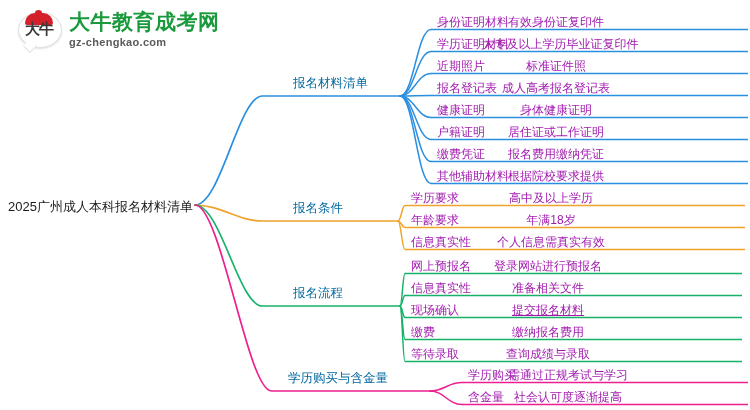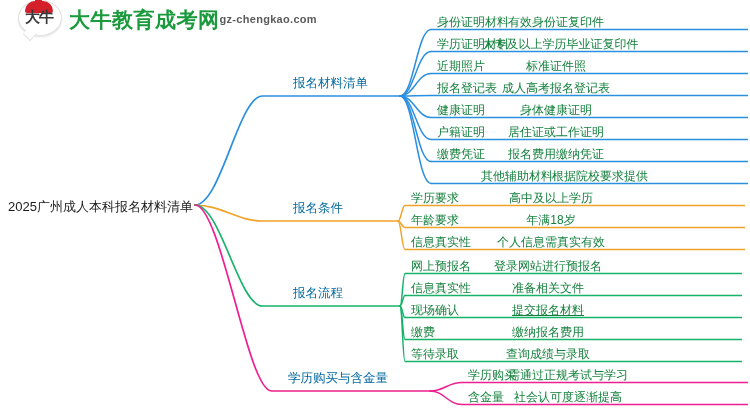--- a/index.html
+++ b/index.html
@@ -7,21 +7,21 @@
     width:750px;height:410px;
     background:#ffffff;
     font-family:"Liberation Sans","DejaVu Sans",sans-serif;
     overflow:hidden;
     position:relative;
   }
   #stage{position:absolute;left:0;top:0;width:750px;height:410px;}
   svg#wires{position:absolute;left:0;top:0;width:750px;height:410px;pointer-events:none;}
 
   
-  .logo{position:absolute;left:18px;top:0;display:flex;align-items:center;gap:7px;}
+  .logo{position:absolute;left:18px;top:12px;display:flex;gap:7px;}
   .logo-mark{position:relative;width:44px;height:40px;}
   .bubble{
     position:absolute;left:0;top:0;width:42px;height:34px;
     background:#ffffff;border:1px solid #e2e2e2;border-radius:50%;
     box-shadow:0 1px 2px rgba(0,0,0,.12);
   }
   .bubble-tail{
     position:absolute;left:7px;top:29px;width:9px;height:9px;
     background:#ffffff;border-right:1px solid #e2e2e2;border-bottom:1px solid #e2e2e2;
     transform:rotate(45deg);
@@ -32,35 +32,35 @@
   }
   .cap:after{
     content:"";position:absolute;left:10px;top:-3px;width:7px;height:6px;
     background:#d3202a;border-radius:50%;
   }
   .mark-text{
     position:absolute;left:0;top:9px;width:42px;text-align:center;
     font-size:15px;font-weight:bold;color:#3a3a3a;line-height:1;
     letter-spacing:-1px;
   }
-  .logo-words{display:flex;flex-direction:row;line-height:1;}
+  .logo-words{display:flex;flex-direction:column;line-height:1;}
   .logo-cn{
     font-size:21px;font-weight:bold;color:#1a9a3c;letter-spacing:.5px;
     font-family:"DejaVu Sans",sans-serif;
   }
   .logo-en{
     font-size:11px;font-weight:bold;color:#5b5b5b;margin-top:4px;letter-spacing:.3px;
     font-family:"Liberation Sans",sans-serif;
   }
 
   
   .node{position:absolute;white-space:nowrap;color:#222222;}
   .root-node{font-size:13px;color:#1b1b1b;}
   .branch-node{font-size:12.5px;color:#0369a1;}
-  .leaf{position:absolute;white-space:nowrap;font-size:12px;color:#15803d;}
+  .leaf{position:absolute;white-space:nowrap;font-size:12px;color:#a21caf;}
   .leaf .lbl{display:inline-block;}
   .leaf .det{display:inline-block;}
 </style>
 </head>
 <body>
 
 <div id="stage">
 
   <div class="logo">
     <div class="logo-mark">
@@ -122,21 +122,21 @@
 
   <div id="nodes-layer">
       <div class="node branch-node" style="left: 293px; top: 75px;">报名材料清单</div>
       <div class="leaf" style="left: 437px; top: 14px;"><span class="lbl">身份证明材料</span><span class="det" style="position: absolute; left: 119px; top: 0px; transform: translateX(-50%);">有效身份证复印件</span></div>
       <div class="leaf" style="left: 437px; top: 36px;"><span class="lbl">学历证明材料</span><span class="det" style="position: absolute; left: 102px; top: 0px; transform: translateX(-50%); padding-left: 43px;">大专及以上学历毕业证复印件</span></div>
       <div class="leaf" style="left: 437px; top: 58px;"><span class="lbl">近期照片</span><span class="det" style="position: absolute; left: 119px; top: 0px; transform: translateX(-50%);">标准证件照</span></div>
       <div class="leaf" style="left: 437px; top: 80px;"><span class="lbl">报名登记表</span><span class="det" style="position: absolute; left: 119px; top: 0px; transform: translateX(-50%);">成人高考报名登记表</span></div>
       <div class="leaf" style="left: 437px; top: 102px;"><span class="lbl">健康证明</span><span class="det" style="position: absolute; left: 119px; top: 0px; transform: translateX(-50%);">身体健康证明</span></div>
       <div class="leaf" style="left: 437px; top: 124px;"><span class="lbl">户籍证明</span><span class="det" style="position: absolute; left: 119px; top: 0px; transform: translateX(-50%);">居住证或工作证明</span></div>
       <div class="leaf" style="left: 437px; top: 146px;"><span class="lbl">缴费凭证</span><span class="det" style="position: absolute; left: 119px; top: 0px; transform: translateX(-50%);">报名费用缴纳凭证</span></div>
-      <div class="leaf" style="left: 437px; top: 168px; margin-left: 44px;"><span class="lbl">其他辅助材料</span><span class="det" style="position: absolute; left: 119px; top: 0px; transform: translateX(-50%);">根据院校要求提供</span></div>
+      <div class="leaf" style="left: 437px; top: 168px;"><span class="lbl">其他辅助材料</span><span class="det" style="position: absolute; left: 119px; top: 0px; transform: translateX(-50%);">根据院校要求提供</span></div>
       <div class="node branch-node" style="left: 293px; top: 200px;">报名条件</div>
       <div class="leaf" style="left: 411px; top: 190px;"><span class="lbl">学历要求</span><span class="det" style="position: absolute; left: 140px; top: 0px; transform: translateX(-50%);">高中及以上学历</span></div>
       <div class="leaf" style="left: 411px; top: 212px;"><span class="lbl">年龄要求</span><span class="det" style="position: absolute; left: 140px; top: 0px; transform: translateX(-50%);">年满18岁</span></div>
       <div class="leaf" style="left: 411px; top: 234px;"><span class="lbl">信息真实性</span><span class="det" style="position: absolute; left: 140px; top: 0px; transform: translateX(-50%);">个人信息需真实有效</span></div>
       <div class="node branch-node" style="left: 293px; top: 285px;">报名流程</div>
       <div class="leaf" style="left: 411px; top: 258px;"><span class="lbl">网上预报名</span><span class="det" style="position: absolute; left: 137px; top: 0px; transform: translateX(-50%);">登录网站进行预报名</span></div>
       <div class="leaf" style="left: 411px; top: 280px;"><span class="lbl">信息真实性</span><span class="det" style="position: absolute; left: 137px; top: 0px; transform: translateX(-50%);">准备相关文件</span></div>
       <div class="leaf" style="left: 411px; top: 302px;"><span class="lbl">现场确认</span><span class="det" style="position: absolute; left: 137px; top: 0px; transform: translateX(-50%); text-decoration: underline;">提交报名材料</span></div>
       <div class="leaf" style="left: 411px; top: 324px;"><span class="lbl">缴费</span><span class="det" style="position: absolute; left: 137px; top: 0px; transform: translateX(-50%); font-family: Liberation Mono, monospace;">缴纳报名费用</span></div>
       <div class="leaf" style="left: 411px; top: 346px;"><span class="lbl">等待录取</span><span class="det" style="position: absolute; left: 137px; top: 0px; transform: translateX(-50%);">查询成绩与录取</span></div>

